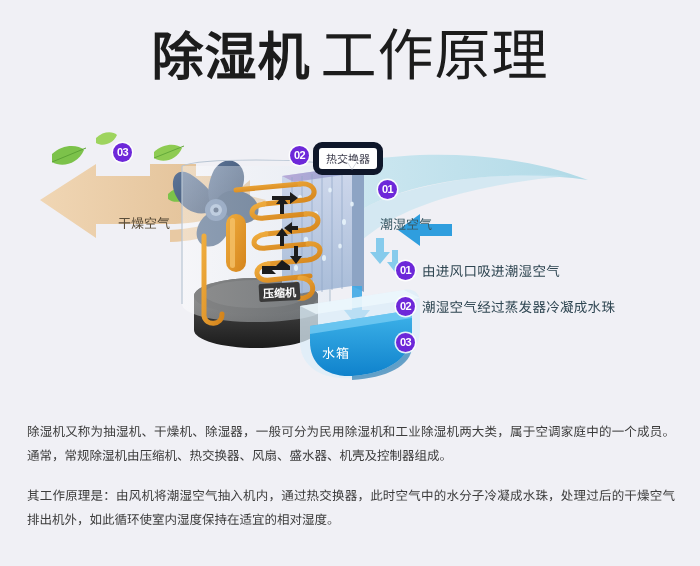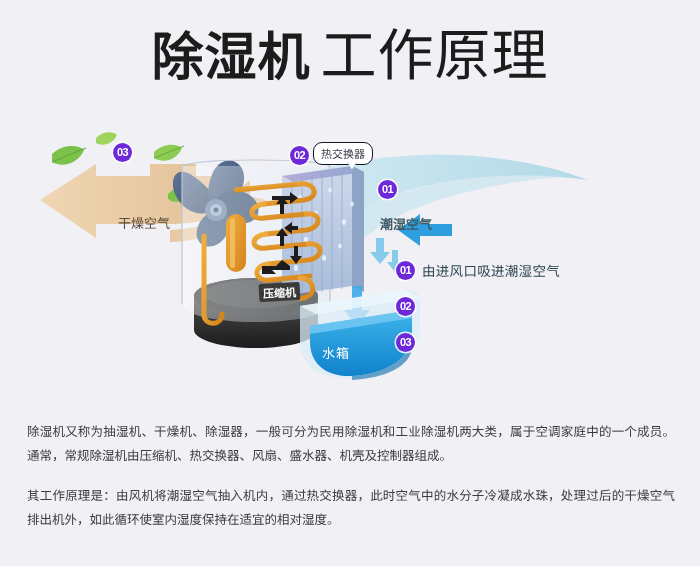--- a/index.html
+++ b/index.html
@@ -88,42 +88,42 @@
   }
   .badge-03-stage { left: 113px; top: 25px; }
 
   .badge-02-stage { left: 290px; top: 28px; }
   .bubble {
     left: 313px;
     top: 24px;
     font-size: 11px;
     color: #3a3a4a;
     background: #ffffff;
-    border: 1px solid #0f172a;
+    border: 6px solid #0f172a;
     border-radius: 9px;
     padding: 2px 7px 3px 7px;
   }
   .bubble-tail {
     position: absolute;
     left: 347px;
     top: 43px;
     width: 0; height: 0;
     border-left: 5px solid transparent;
     border-right: 5px solid transparent;
     border-top: 8px solid #ffffff;
     filter: drop-shadow(0 1px 0 #c4c9d4);
   }
 
   .badge-01-stage { left: 378px; top: 62px; }
   .lbl-humid {
     left: 380px;
     top: 96px;
     font-size: 13px;
     color: #3b5a66;
-    font-weight: 700;
+    font-weight: 400;
   }
 
   .lbl-compressor {
     left: 259px;
     top: 165px;
     font-size: 11px;
     font-weight: 700;
     color: #ffffff;
     background: #3a3a3a;
     padding: 1px 4px;
@@ -384,20 +384,21 @@
   <span class="ov lbl-tank">水箱</span>
 </div>
 
 <div class="legend">
   <div class="legend-row">
     <span class="badge">01</span>
     <span class="legend-text">由进风口吸进潮湿空气</span>
   </div>
   <div class="legend-row">
     <span class="badge">02</span>
+    <span class="legend-text">潮湿空气经过蒸发器冷凝成水珠</span>
   </div>
   <div class="legend-row">
     <span class="badge">03</span>
   </div>
 </div>
 
 <div class="copy">
   <p class="para">除湿机又称为抽湿机、干燥机、除湿器，一般可分为民用除湿机和工业除湿机两大类，属于空调家庭中的一个成员。通常，常规除湿机由压缩机、热交换器、风扇、盛水器、机壳及控制器组成。</p>
   <p class="para">其工作原理是：由风机将潮湿空气抽入机内，通过热交换器，此时空气中的水分子冷凝成水珠，处理过后的干燥空气排出机外，如此循环使室内湿度保持在适宜的相对湿度。</p>
 </div>

